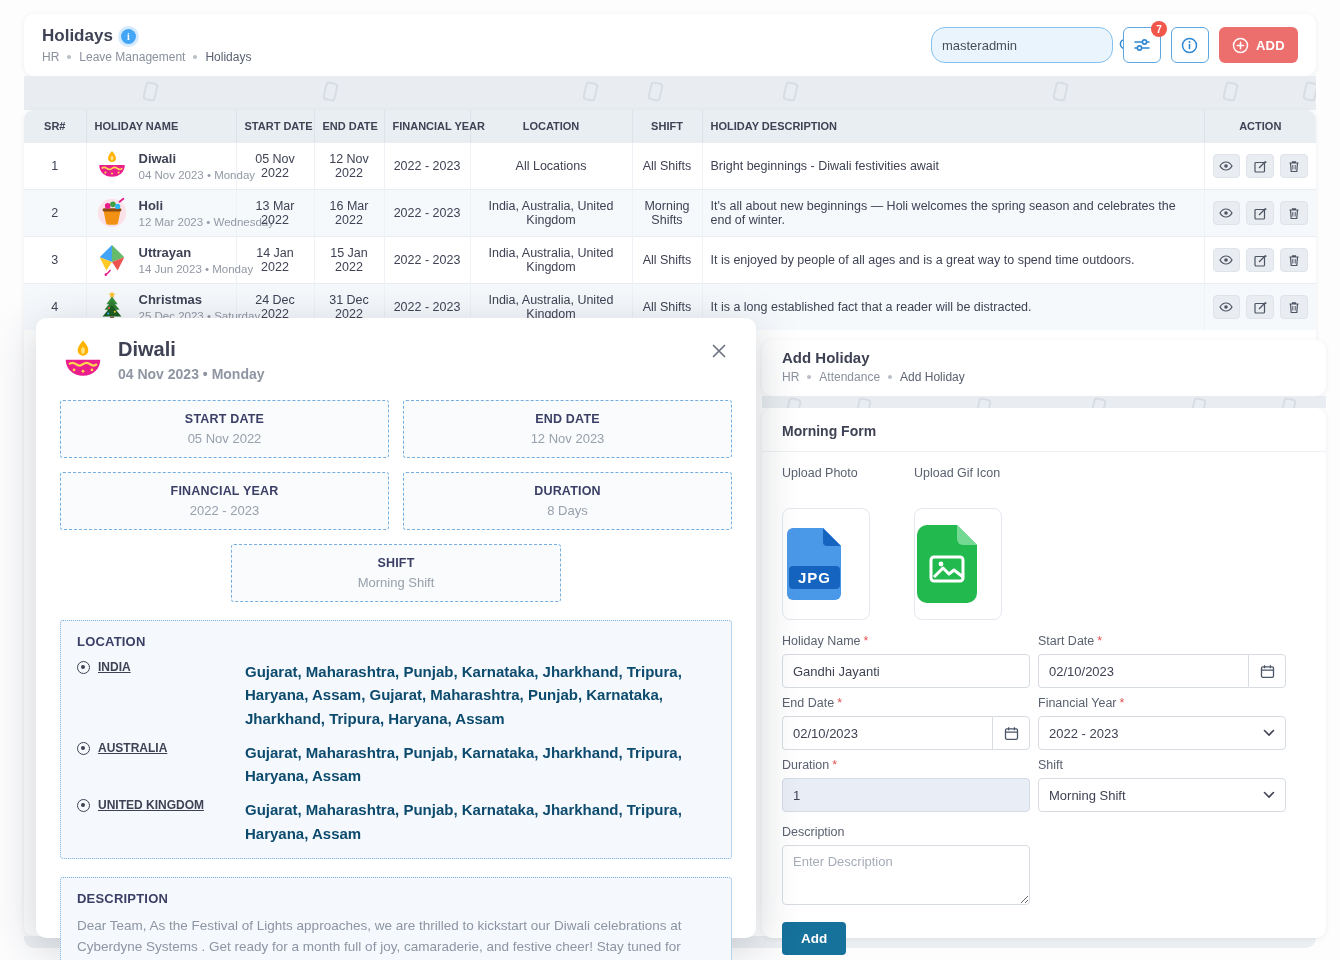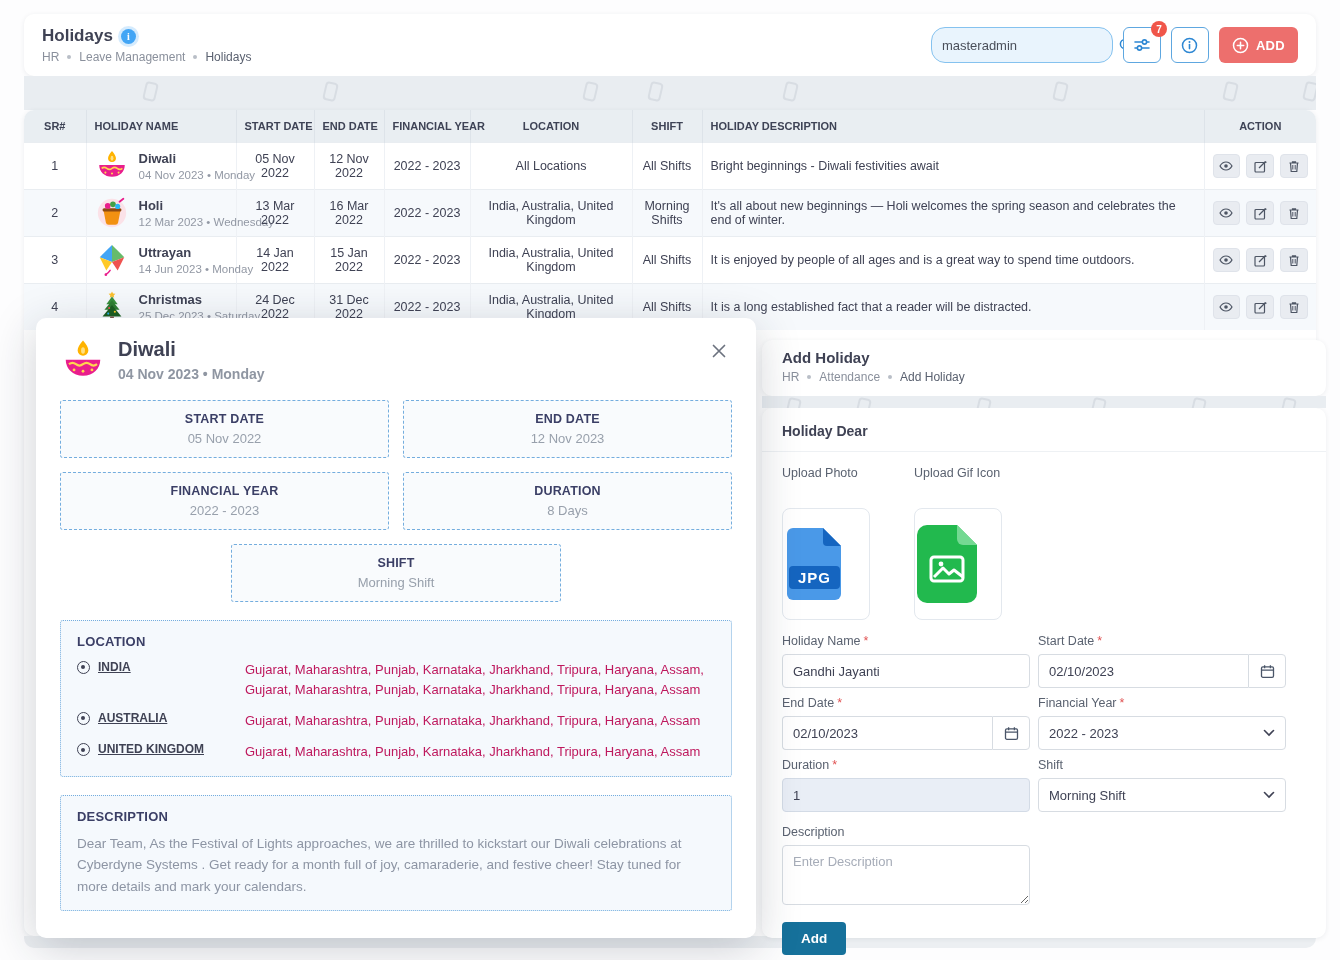--- a/index.html
+++ b/index.html
@@ -73,21 +73,21 @@
   .stat .lb { font-size:12.5px; font-weight:bold; color:#3b3f66; letter-spacing:.2px; }
   .stat .vl { font-size:13px; color:#98a0ac; }
   .stat.center { width:330px; margin:14px auto 0; }
   .blk { margin-top:18px; border:1.6px dotted #74adde; background:#f5f9fd; border-radius:3px; padding:13px 16px; }
   .blk-title { font-size:13px; font-weight:bold; color:#3b3f66; letter-spacing:.2px; }
   .loc-row { display:flex; margin-top:11px; }
   .loc-left { flex:0 0 168px; display:flex; align-items:flex-start; gap:8px;
               font-size:12px; font-weight:bold; color:#3f4254;text-decoration:underline; }
   .tgt { width:13px; height:13px; border:1.6px solid #3f4254; border-radius:50%; position:relative; flex:0 0 13px; margin-top:1px; }
   .tgt::after { content:""; position:absolute; left:3.2px; top:3.2px; width:4px; height:4px; border-radius:50%; background:#3f4254; }
-  .loc-val { flex:1; font-size:13px; color:#be185d; line-height:1.55; }
+  .loc-val { flex:1; font-size:15px; color:#0c4a6e; line-height:1.55;font-weight:bold; }
   .m-desc { font-size:13.5px; color:#8d95a4; line-height:1.6; margin-top:9px; }
 
   
   .panel { position:absolute; left:762px; top:340px; width:564px; z-index:4; }
   .panel-head { height:56px; padding:9px 20px; }
   .panel-head .p-title { font-size:15px; font-weight:bold; }
   .panel-band { position:relative; height:12px; background:#e9edf1; overflow:hidden; }
   .panel-band i { position:absolute; top:2px; width:13px; height:19px; border:2px solid #d8dde3;
                   border-radius:4px; transform:rotate(13deg); }
   .form-card { height:530px; padding:15px 20px; border-radius:10px; }
@@ -506,21 +506,21 @@
   </div>
   <div class="panel-band">
     <i style="left:25px"></i>
       <i style="left:95px"></i>
       <i style="left:215px"></i>
       <i style="left:330px"></i>
       <i style="left:430px"></i>
       <i style="left:520px"></i>
   </div>
   <div class="card form-card">
-    <div class="f-title">Holiday Dear</div>
+    <div class="f-title">Morning Form</div>
 
     <div class="upload-row">
       <div>
         <div class="u-label">Upload Photo</div>
         <div class="u-box">
           <svg width="62" height="76" viewBox="0 0 62 76">
             <path d="M4 8a6 6 0 0 1 6-6h30l18 18v48a6 6 0 0 1-6 6H10a6 6 0 0 1-6-6z" fill="#4a99e8"></path>
             <path d="M40 2l18 18H44a4 4 0 0 1-4-4z" fill="#1565c0"></path>
           </svg>
           <span class="jpg-badge">JPG</span>

